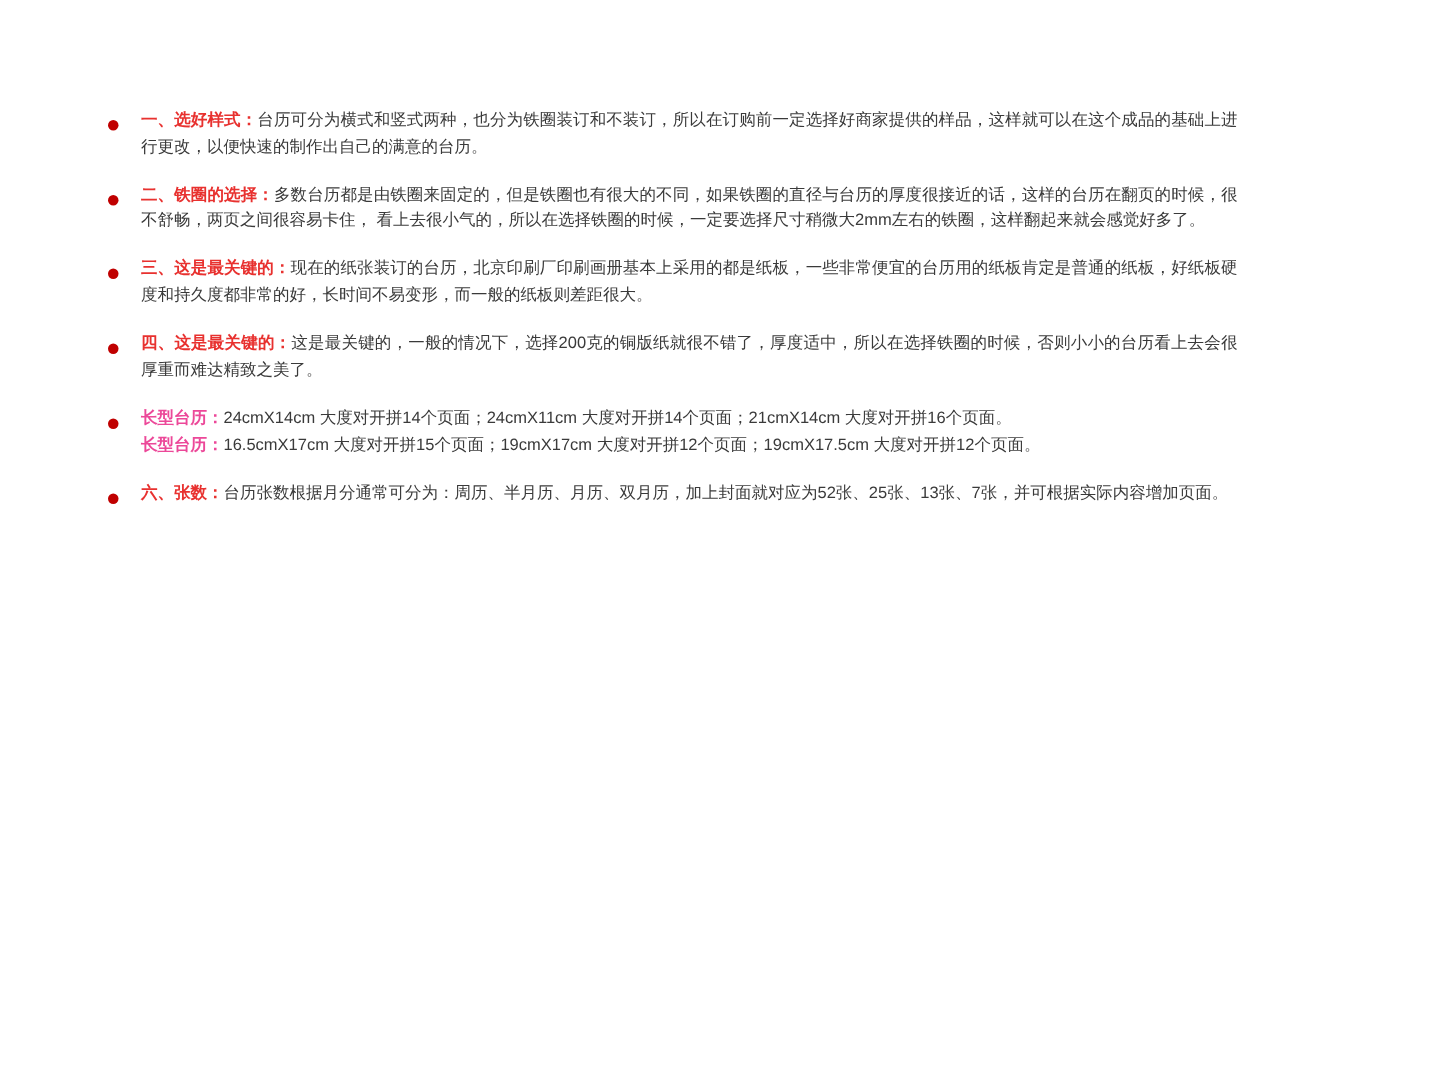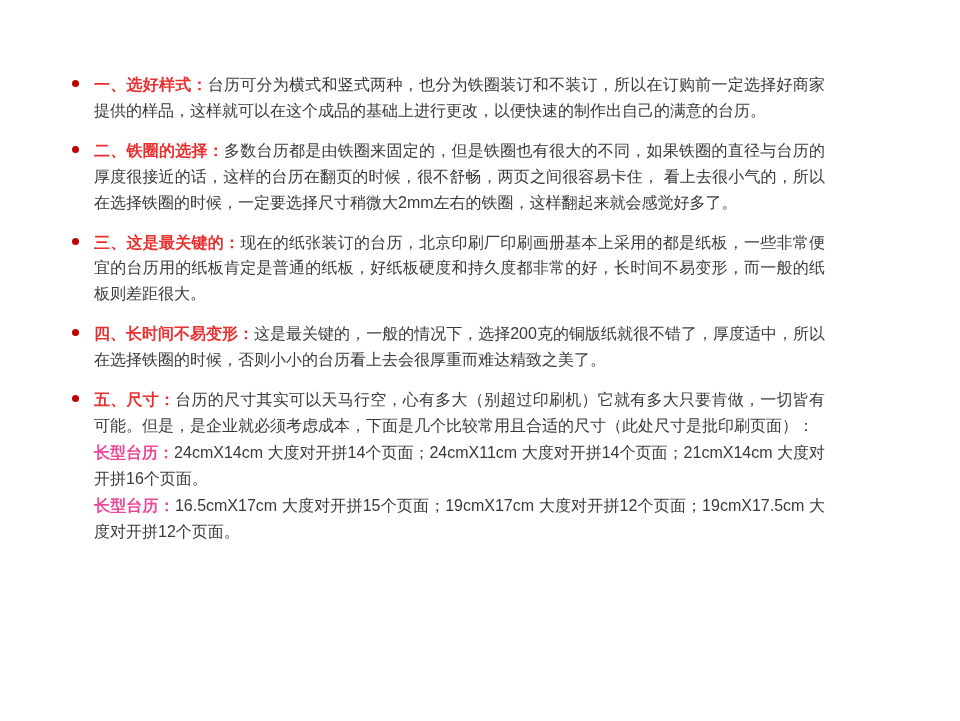--- a/index.html
+++ b/index.html
@@ -33,21 +33,21 @@
   li.item .bullet {
     position: absolute;
     left: 8px;
     top: 8px;
     width: 7px;
     height: 7px;
     border-radius: 50%;
     background: #c00000;
   }
   .para {
-    font-size: 16px;
+    font-size: 11px;
     line-height: 1.62;
     color: #3a3a3a;
     text-align: justify;
     text-justify: inter-ideograph;
   }
   .lead {
     color: #e8312f;
     font-weight: bold;
   }
   .sub-line {
@@ -77,26 +77,29 @@
       <div class="para"><span class="lead">二、铁圈的选择：</span><span class="body-text">多数台历都是由铁圈来固定的，但是铁圈也有很大的不同，如果铁圈的直径与台历的厚度很接近的话，这样的台历在翻页的时候，很不舒畅，两页之间很容易卡住， 看上去很小气的，所以在选择铁圈的时候，一定要选择尺寸稍微大2mm左右的铁圈，这样翻起来就会感觉好多了。</span></div>
     </li>
 
     <li class="item">
       <span class="bullet"></span>
       <div class="para"><span class="lead">三、这是最关键的：</span><span class="body-text">现在的纸张装订的台历，北京印刷厂印刷画册基本上采用的都是纸板，一些非常便宜的台历用的纸板肯定是普通的纸板，好纸板硬度和持久度都非常的好，长时间不易变形，而一般的纸板则差距很大。</span></div>
     </li>
 
     <li class="item">
       <span class="bullet"></span>
-      <div class="para"><span class="lead">四、长时间不易变形：</span><span class="body-text">这是最关键的，一般的情况下，选择200克的铜版纸就很不错了，厚度适中，所以在选择铁圈的时候，否则小小的台历看上去会很厚重而难达精致之美了。</span></div>
+      <div class="para"><span class="lead">四、这是最关键的：</span><span class="body-text">这是最关键的，一般的情况下，选择200克的铜版纸就很不错了，厚度适中，所以在选择铁圈的时候，否则小小的台历看上去会很厚重而难达精致之美了。</span></div>
     </li>
 
     <li class="item">
       <span class="bullet"></span>
-      <div class="para"><span class="lead">五、尺寸：</span><span class="body-text">台历的尺寸其实可以天马行空，心有多大（别超过印刷机）它就有多大只要肯做，一切皆有可能。但是，是企业就必须考虑成本，下面是几个比较常用且合适的尺寸（此处尺寸是批印刷页面）：</span></div>
       <div class="para sub-line"><span class="sub-label">长型台历：</span><span class="body-text">24cmX14cm 大度对开拼14个页面；24cmX11cm 大度对开拼14个页面；21cmX14cm 大度对开拼16个页面。</span></div>
       <div class="para sub-line"><span class="sub-label">长型台历：</span><span class="body-text">16.5cmX17cm 大度对开拼15个页面；19cmX17cm 大度对开拼12个页面；19cmX17.5cm 大度对开拼12个页面。</span></div>
     </li>
 
+    <li class="item">
+      <span class="bullet"></span>
+      <div class="para"><span class="lead">六、张数：</span><span class="body-text">台历张数根据月分通常可分为：周历、半月历、月历、双月历，加上封面就对应为52张、25张、13张、7张，并可根据实际内容增加页面。</span></div>
+    </li>
 
 
   </ul>
 </div>
 
 </body></html>

